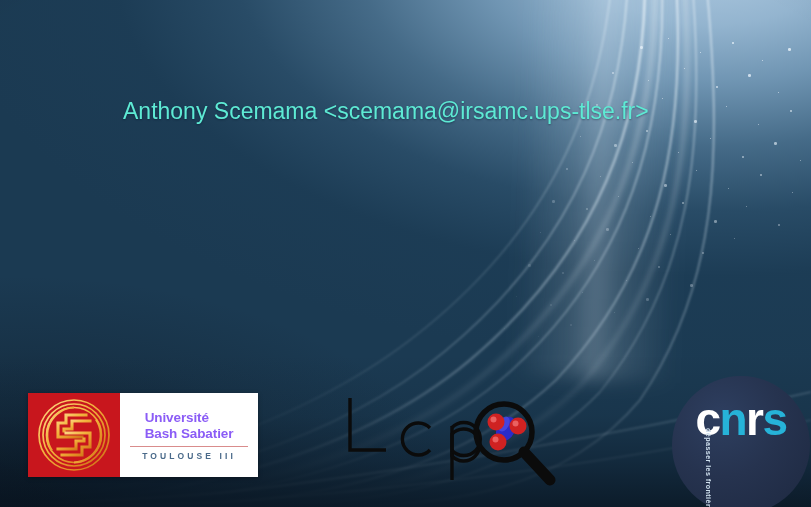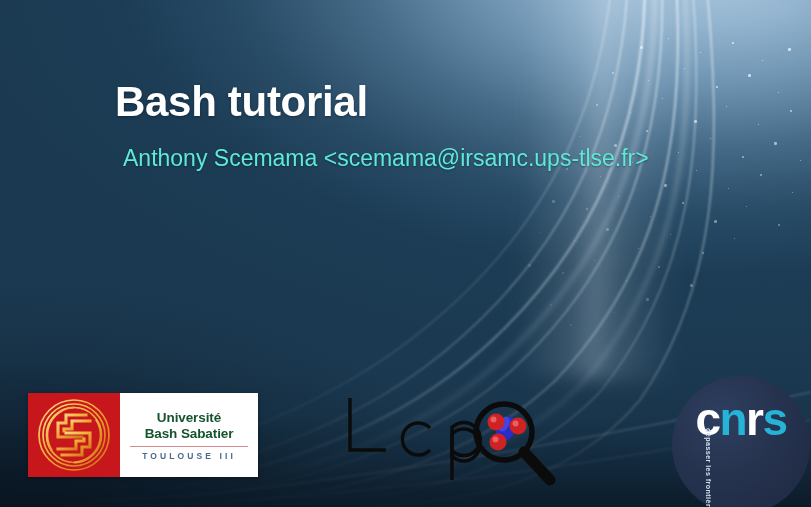--- a/index.html
+++ b/index.html
@@ -158,25 +158,25 @@
     flex: 1;
     background: #ffffff;
     display: flex;
     flex-direction: column;
     align-items: center;
     justify-content: center;
     padding: 4px 0 3px 0;
     box-sizing: border-box;
   }
   #ups-name {
-    color: #14532d;
+    color: #8b5cf6;
     font-size: 13.5px;
     font-weight: bold;
     line-height: 1.18;
-    text-align: center;
+    text-align: left;
     letter-spacing: -0.1px;
   }
   #ups-rule {
     width: 86%;
     height: 1px;
     background: #d98c8c;
     margin: 5px 0 4px 0;
   }
   #ups-sub {
     color: #4a6a8a;
@@ -349,21 +349,20 @@
       <span class="sparkle" style="left:550px;top:304px;width:1.9px;height:1.9px;opacity:0.13"></span>
       <span class="sparkle" style="left:582px;top:292px;width:1.3px;height:1.3px;opacity:0.18"></span>
       <span class="sparkle" style="left:614px;top:312px;width:1.3px;height:1.3px;opacity:0.18"></span>
       <span class="sparkle" style="left:646px;top:298px;width:2.6px;height:2.6px;opacity:0.24"></span>
       <span class="sparkle" style="left:504px;top:328px;width:1.3px;height:1.3px;opacity:0.07"></span>
       <span class="sparkle" style="left:538px;top:336px;width:1.3px;height:1.3px;opacity:0.09"></span>
       <span class="sparkle" style="left:570px;top:324px;width:1.9px;height:1.9px;opacity:0.13"></span>
     </div>
 
   <div id="text-block">
-    <h1 id="title">Bash tutorial</h1>
     <p id="author">Anthony Scemama &lt;scemama@irsamc.ups-tlse.fr&gt;</p>
   </div>
 
   <div id="ups-logo">
     <div id="ups-emblem-box">
       <svg viewBox="0 0 92 84" width="92" height="84">
         <defs>
           <linearGradient id="ug" x1="0" y1="0" x2="1" y2="1">
             <stop offset="0%" stop-color="#ffd98a"></stop>
             <stop offset="40%" stop-color="#f3b43f"></stop>

